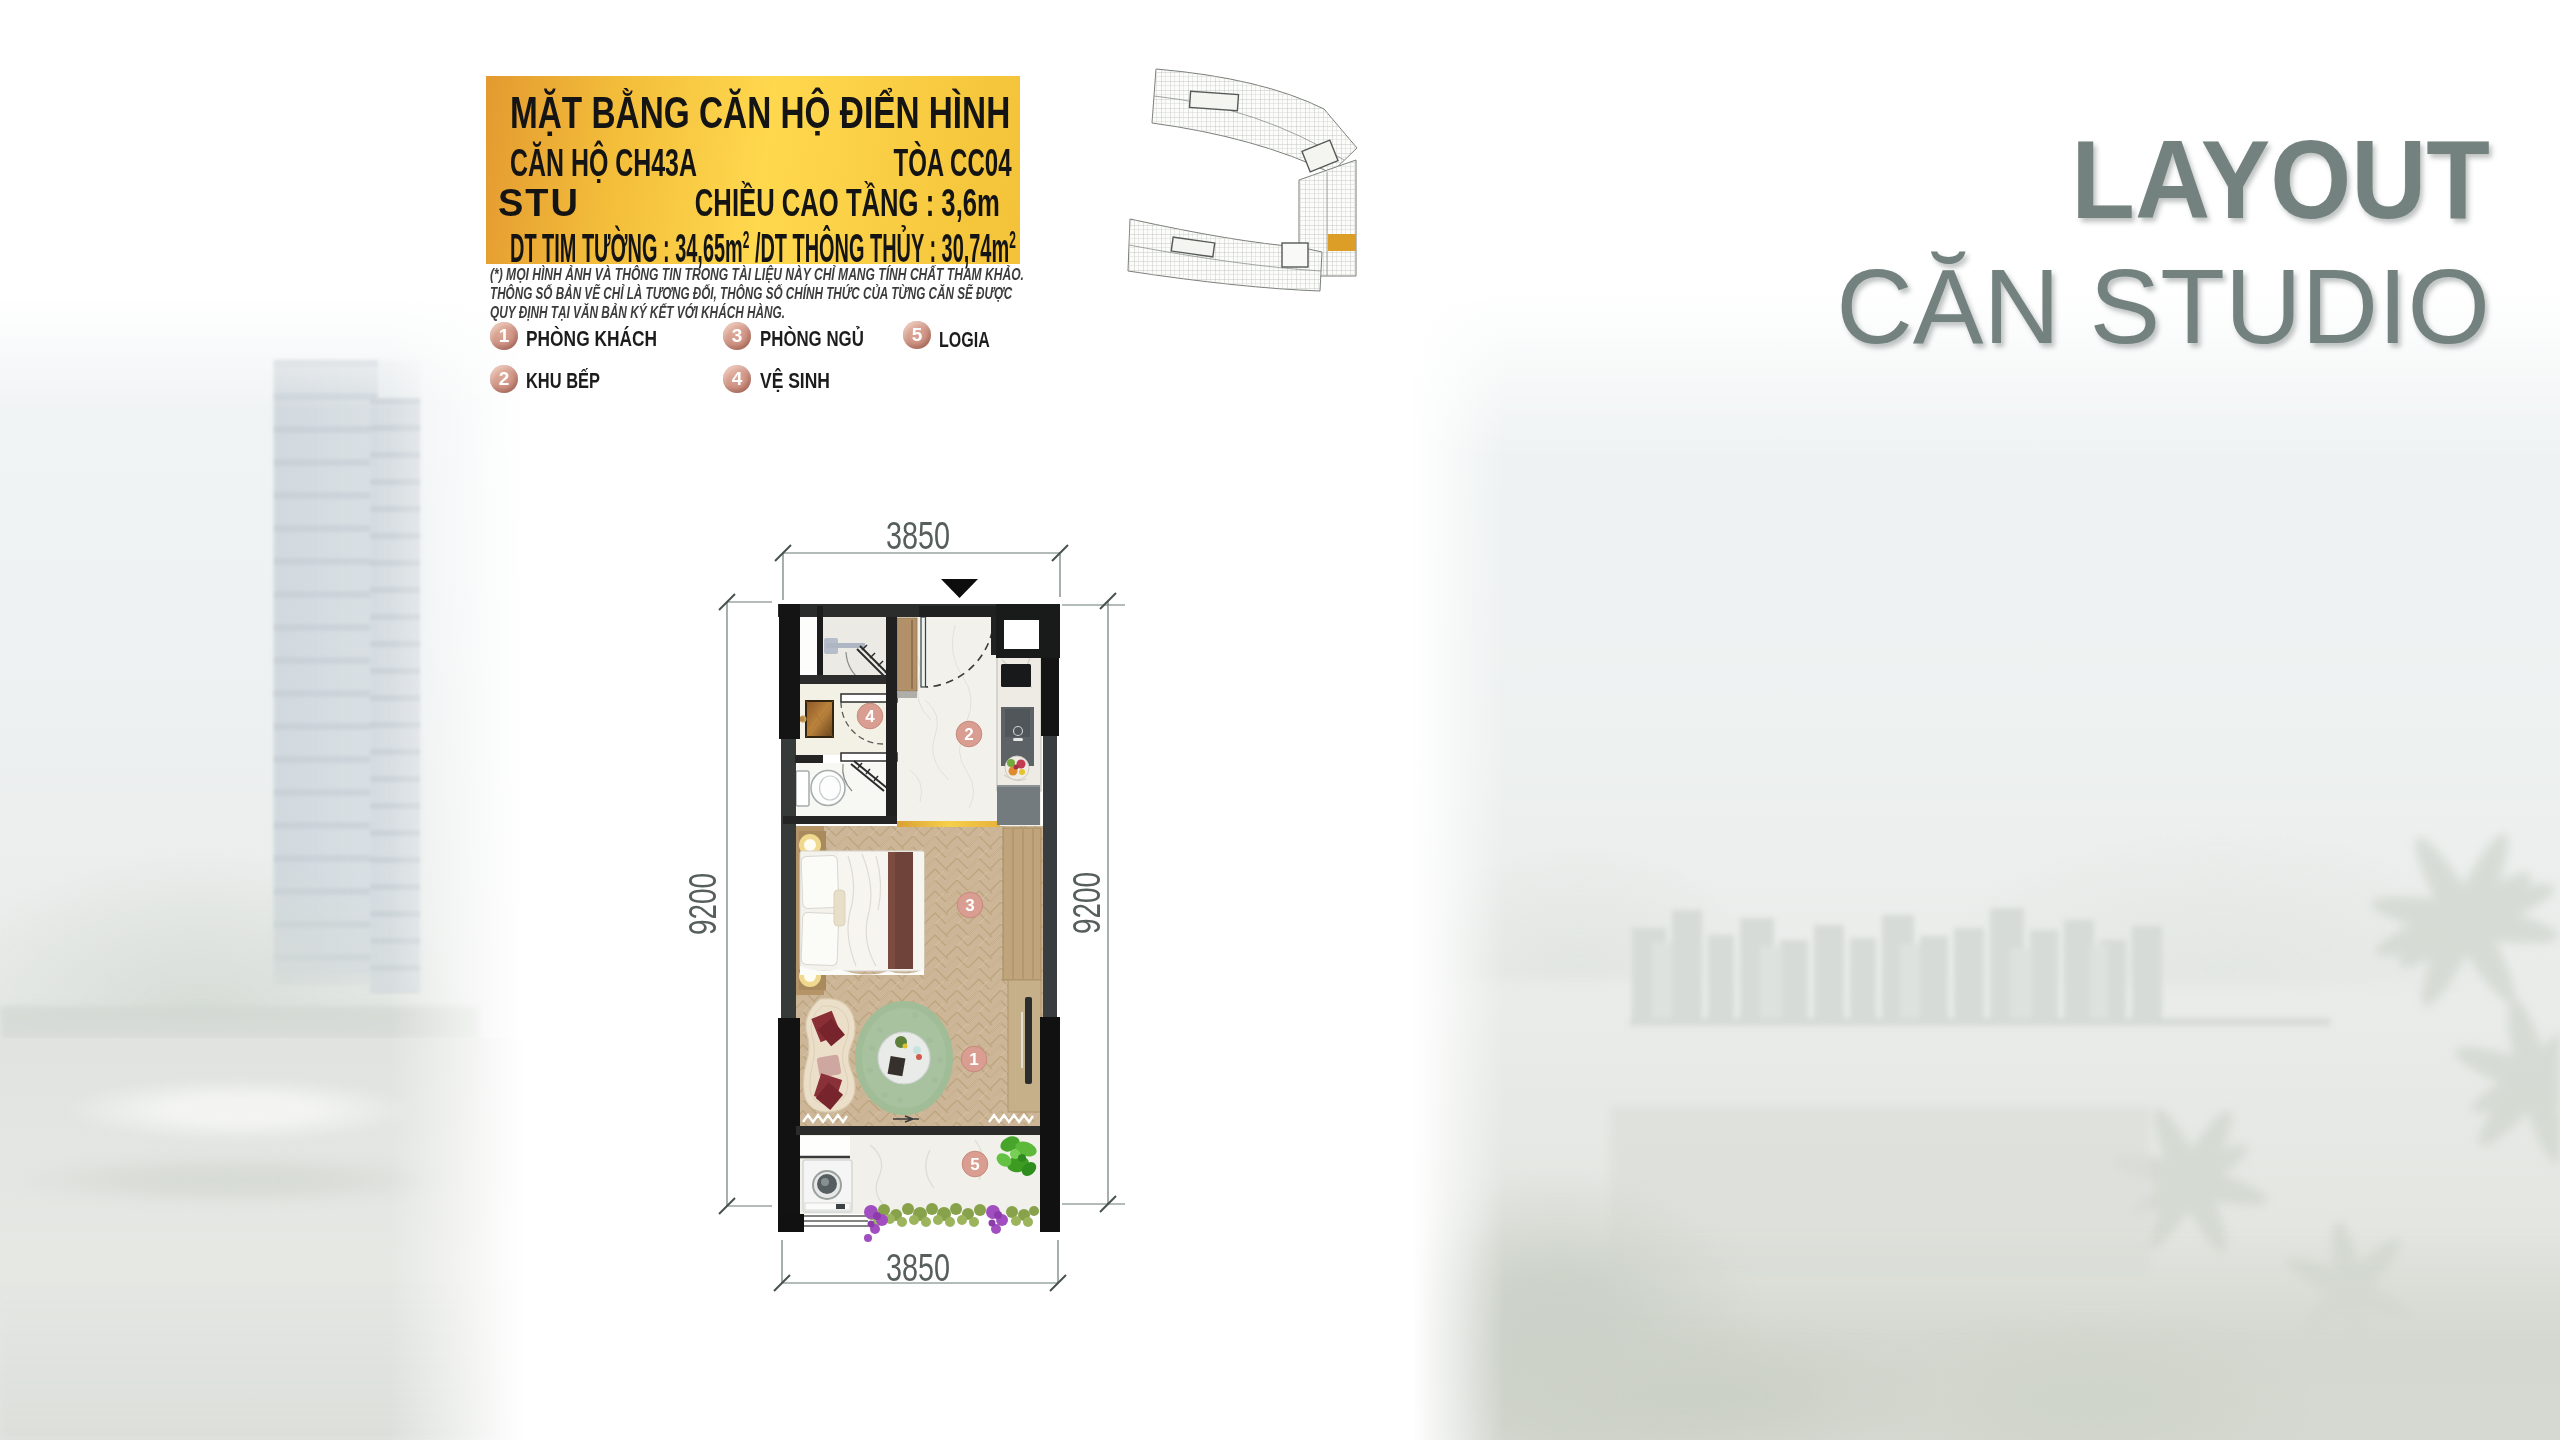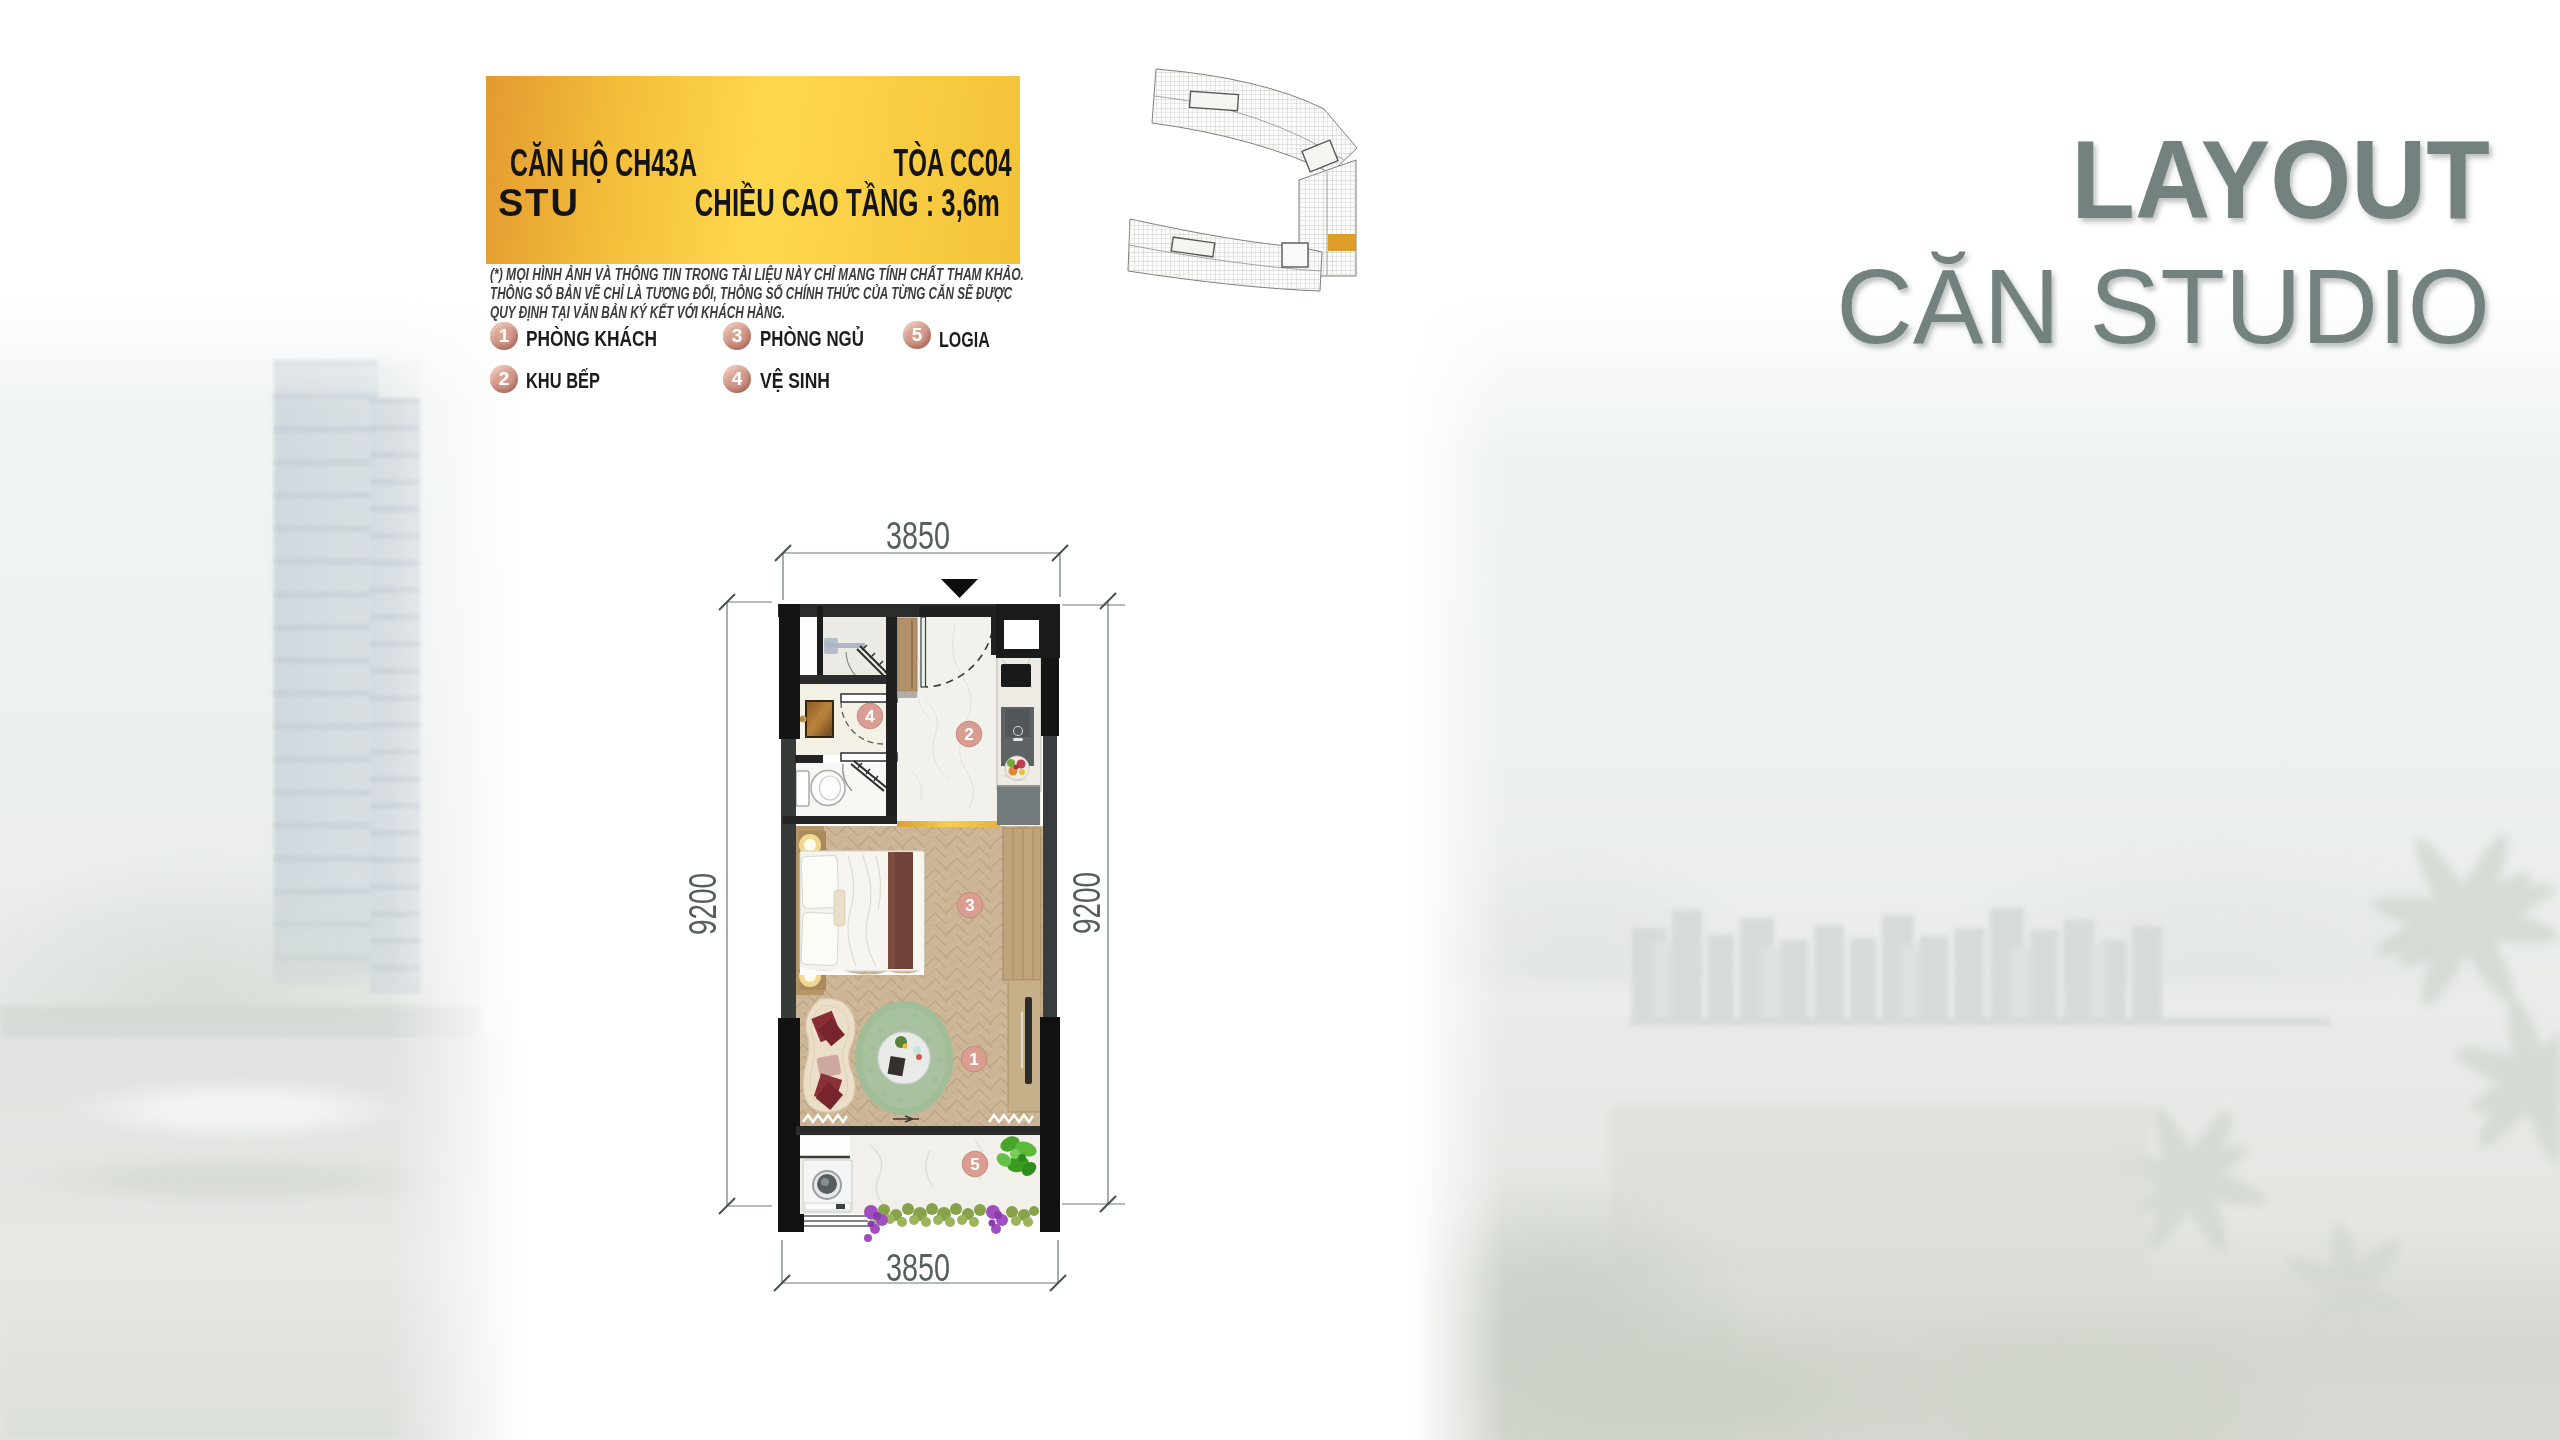--- a/index.html
+++ b/index.html
@@ -104,31 +104,37 @@
   <div class="abs" style="left:-30px;top:900px;width:380px;height:300px;background:radial-gradient(ellipse,#ccd2c9 20%,rgba(204,210,201,0) 75%);filter:blur(8px);"></div>
   <div class="abs" style="left:480px;top:1040px;width:420px;height:160px;background:radial-gradient(ellipse,#d0d5cc 25%,rgba(208,213,204,0) 75%);filter:blur(7px);"></div>
   <div class="abs" style="left:60px;top:1050px;width:460px;height:130px;background:radial-gradient(ellipse,#ccd1c8 25%,rgba(204,209,200,0) 78%);filter:blur(9px);"></div>
 
   <div class="abs" style="left:0;top:0;width:1160px;height:1160px;background:linear-gradient(90deg,#ffffff 1%,rgba(255,255,255,0) 9%);"></div>
   <div class="abs" style="left:0;top:0;width:1160px;height:190px;background:linear-gradient(180deg,#ffffff 6%,rgba(255,255,255,0) 95%);"></div>
 </div>
 
 <div class="abs" id="ybox" style="left:486px;top:76px;width:534px;height:188px;background:linear-gradient(97deg,#e39a30 0%,#f3bd3a 24%,#ffd84e 52%,#f3c238 100%);color:#141414;">
 
+  <div class="abs" style="left:24px;top:12px;width:502px;height:44px;">
+    <div id="t1" style="white-space:nowrap;font-weight:bold;font-size:44px;transform-origin:0 0;transform:scaleX(0.758);">MẶT BẰNG CĂN HỘ ĐIỂN HÌNH</div>
+  </div>
 
   <div class="abs" style="left:24px;top:66px;width:502px;height:38px;">
     <div id="t2a" class="abs" style="left:0;top:0;white-space:nowrap;font-weight:bold;font-size:38px;transform-origin:0 0;transform:scaleX(0.656);">CĂN HỘ CH43A</div>
     <div id="t2b" class="abs" style="right:0;top:0;white-space:nowrap;font-weight:bold;font-size:38px;transform-origin:100% 0;transform:scaleX(0.633);">TÒA CC04</div>
   </div>
 
   <div class="abs" style="left:12px;top:106px;width:502px;height:38px;">
     <div id="t3a" class="abs" style="left:0;top:0;white-space:nowrap;font-weight:bold;font-size:38px;transform-origin:0 0;letter-spacing:2px;">STU</div>
     <div id="t3b" class="abs" style="right:0;top:0;white-space:nowrap;font-weight:bold;font-size:38px;transform-origin:100% 0;transform:scaleX(0.675);">CHIỀU CAO TẦNG : 3,6m</div>
   </div>
 
+  <div class="abs" style="left:24px;top:150px;width:502px;height:40px;">
+    <div id="t4" style="white-space:nowrap;font-weight:bold;font-size:40px;transform-origin:0 0;transform:scaleX(0.498);">DT TIM TƯỜNG : 34,65m<sup style="font-size:60%;">2</sup> /DT THÔNG THỦY : 30,74m<sup style="font-size:60%;">2</sup></div>
+  </div>
 </div>
 
 <div class="abs" id="disc" style="left:490px;top:266px;width:600px;font-style:italic;font-weight:bold;font-size:16px;color:#3c3c3c;">
   <div id="d1" class="abs" style="left:0;top:0;white-space:nowrap;transform-origin:0 0;transform:scaleX(0.755);">(*) MỌI HÌNH ẢNH VÀ THÔNG TIN TRONG TÀI LIỆU NÀY CHỈ MANG TÍNH  CHẤT THAM KHẢO.</div>
   <div id="d2" class="abs" style="left:0;top:19px;white-space:nowrap;transform-origin:0 0;transform:scaleX(0.732);">THÔNG SỐ BẢN VẼ CHỈ LÀ TƯƠNG ĐỐI, THÔNG SỐ CHÍNH THỨC CỦA TỪNG CĂN SẼ ĐƯỢC</div>
   <div id="d3" class="abs" style="left:0;top:38px;white-space:nowrap;transform-origin:0 0;transform:scaleX(0.738);">QUY ĐỊNH TẠI VĂN BẢN KÝ KẾT VỚI KHÁCH HÀNG.</div>
 </div>
 
 <div id="legend">
   <style>

